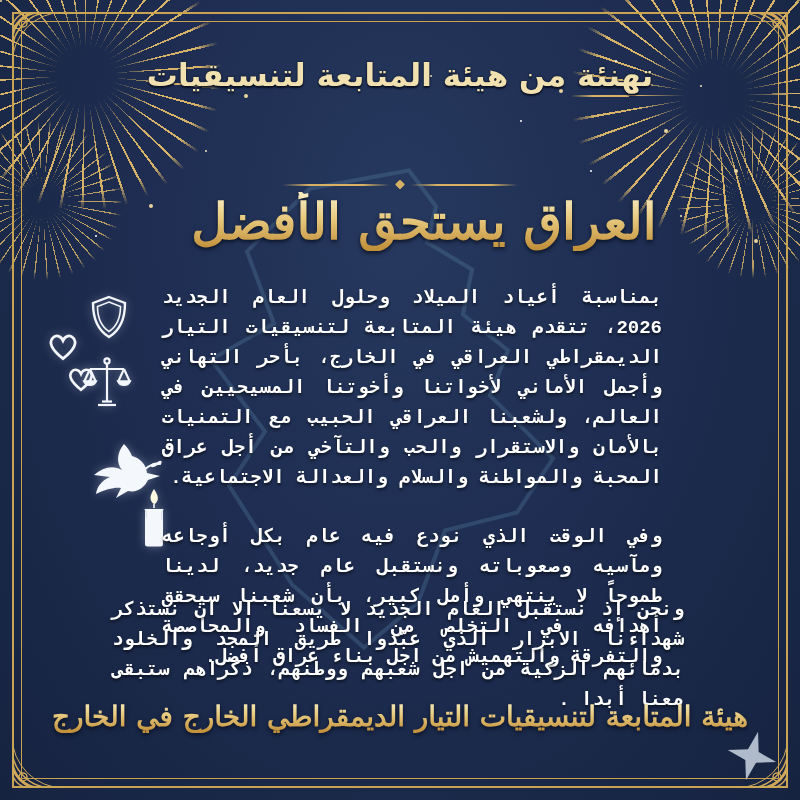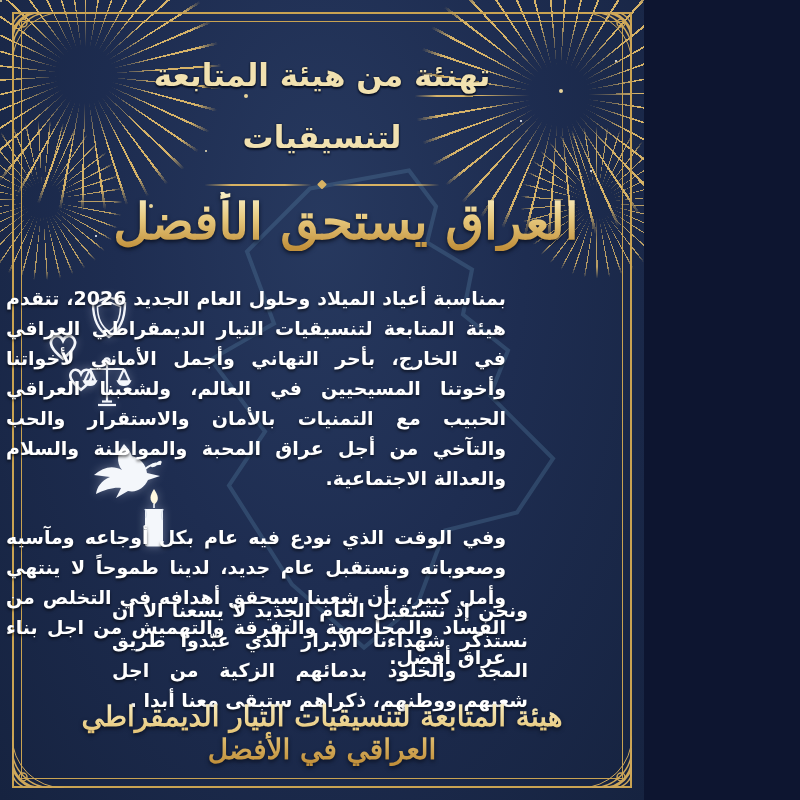--- a/index.html
+++ b/index.html
@@ -1,17 +1,17 @@
 <!DOCTYPE html>
 <html lang="ar"><head>
 <meta charset="utf-8">
 <style>
   html,body{margin:0;padding:0;background:#0d1530;}
   .canvas{
-    position:relative;width:644px;height:800px;overflow:hidden;
+    position:relative;width:800px;height:800px;overflow:hidden;
     background:radial-gradient(ellipse at 50% 28%, #27395f 0%, #1e2d51 45%, #162340 100%);
     font-family:"DejaVu Sans", sans-serif;
   }
   
   .frame-outer{position:absolute;inset:12px;border:2px solid #c9a352;pointer-events:none;}
   .frame-inner{position:absolute;inset:21px;border:1px solid #c9a352;pointer-events:none;}
   .corner{position:absolute;width:64px;height:64px;}
   .corner svg{width:100%;height:100%;display:block;}
   .corner.tl{left:12px;top:12px;}
   .corner.tr{right:12px;top:12px;transform:scaleX(-1);}
@@ -48,21 +48,21 @@
   .goldtext{
     direction:rtl;font-family:"DejaVu Serif", serif;font-weight:bold;
     background:linear-gradient(180deg,#f8ecc0 5%, #e7c97e 45%, #c2913c 95%);
     -webkit-background-clip:text;background-clip:text;color:#e0bd6d;-webkit-text-fill-color:transparent;
     filter:drop-shadow(0 2px 2px rgba(5,10,24,.8));
   }
   .headline{position:absolute;top:192px;left:0;right:0;text-align:center;font-size:50px;letter-spacing:2px;padding-left:48px;}
   .signature{position:absolute;top:700px;left:40px;right:40px;text-align:center;font-size:28px;}
   
   .para{direction:rtl;text-align:justify;color:#ffffff;font-weight:bold;font-size:19px;line-height:30px;
-    text-shadow:0 2px 3px rgba(0,0,0,.6);}
+    text-shadow:0 2px 3px rgba(0,0,0,.6);font-family:Liberation Mono, monospace;}
   .block-main{position:absolute;top:283px;right:138px;width:500px;}
   .block-main .p2{margin-top:29px;}
   .block-wide{position:absolute;top:583px;left:100px;right:104px;}
   
   .icon{position:absolute;filter:drop-shadow(0 0 5px rgba(235,242,255,.35));}
   .icon svg{display:block;width:100%;height:100%;}
   .ic-shield{left:88px;top:295px;width:42px;height:44px;}
   .ic-heart1{left:46px;top:332px;width:34px;height:30px;}
   .ic-heart2{left:66px;top:366px;width:30px;height:27px;}
   .ic-scales{left:82px;top:356px;width:50px;height:54px;}
@@ -190,17 +190,17 @@
   </div>
 
   <div class="block-main">
     <p class="para" style="margin:0">بمناسبة أعياد الميلاد وحلول العام الجديد 2026، تتقدم هيئة المتابعة لتنسيقيات التيار الديمقراطي العراقي في الخارج، بأحر التهاني وأجمل الأماني لأخواتنا وأخوتنا المسيحيين في العالم، ولشعبنا العراقي الحبيب مع التمنيات بالأمان والاستقرار والحب والتآخي من أجل عراق المحبة والمواطنة والسلام والعدالة الاجتماعية.</p>
     <p class="para p2" style="margin-bottom:0">وفي الوقت الذي نودع فيه عام بكل أوجاعه ومآسيه وصعوباته ونستقبل عام جديد، لدينا طموحاً لا ينتهي وأمل كبير، بأن شعبنا سيحقق أهدافه في التخلص من الفساد والمحاصصة والتفرقة والتهميش من اجل بناء عراق أفضل.</p>
   </div>
   <div class="block-wide">
     <p class="para" style="margin:12px">ونحن إذ نستقبل العام الجديد لا يسعنا الا ان نستذكر شهداءنا الابرار الذي عبّدوا طريق المجد والخلود بدمائهم الزكية من اجل شعبهم ووطنهم، ذكراهم ستبقى معنا أبدا .</p>
   </div>
 
-  <div class="signature goldtext">هيئة المتابعة لتنسيقيات التيار الديمقراطي العراقي في الأفضل</div>
+  <div class="signature goldtext">هيئة المتابعة لتنسيقيات التيار الديمقراطي الخارج في الخارج</div>
 
   <div class="sparkle"></div>
 
 </div>
 
 </body></html>

